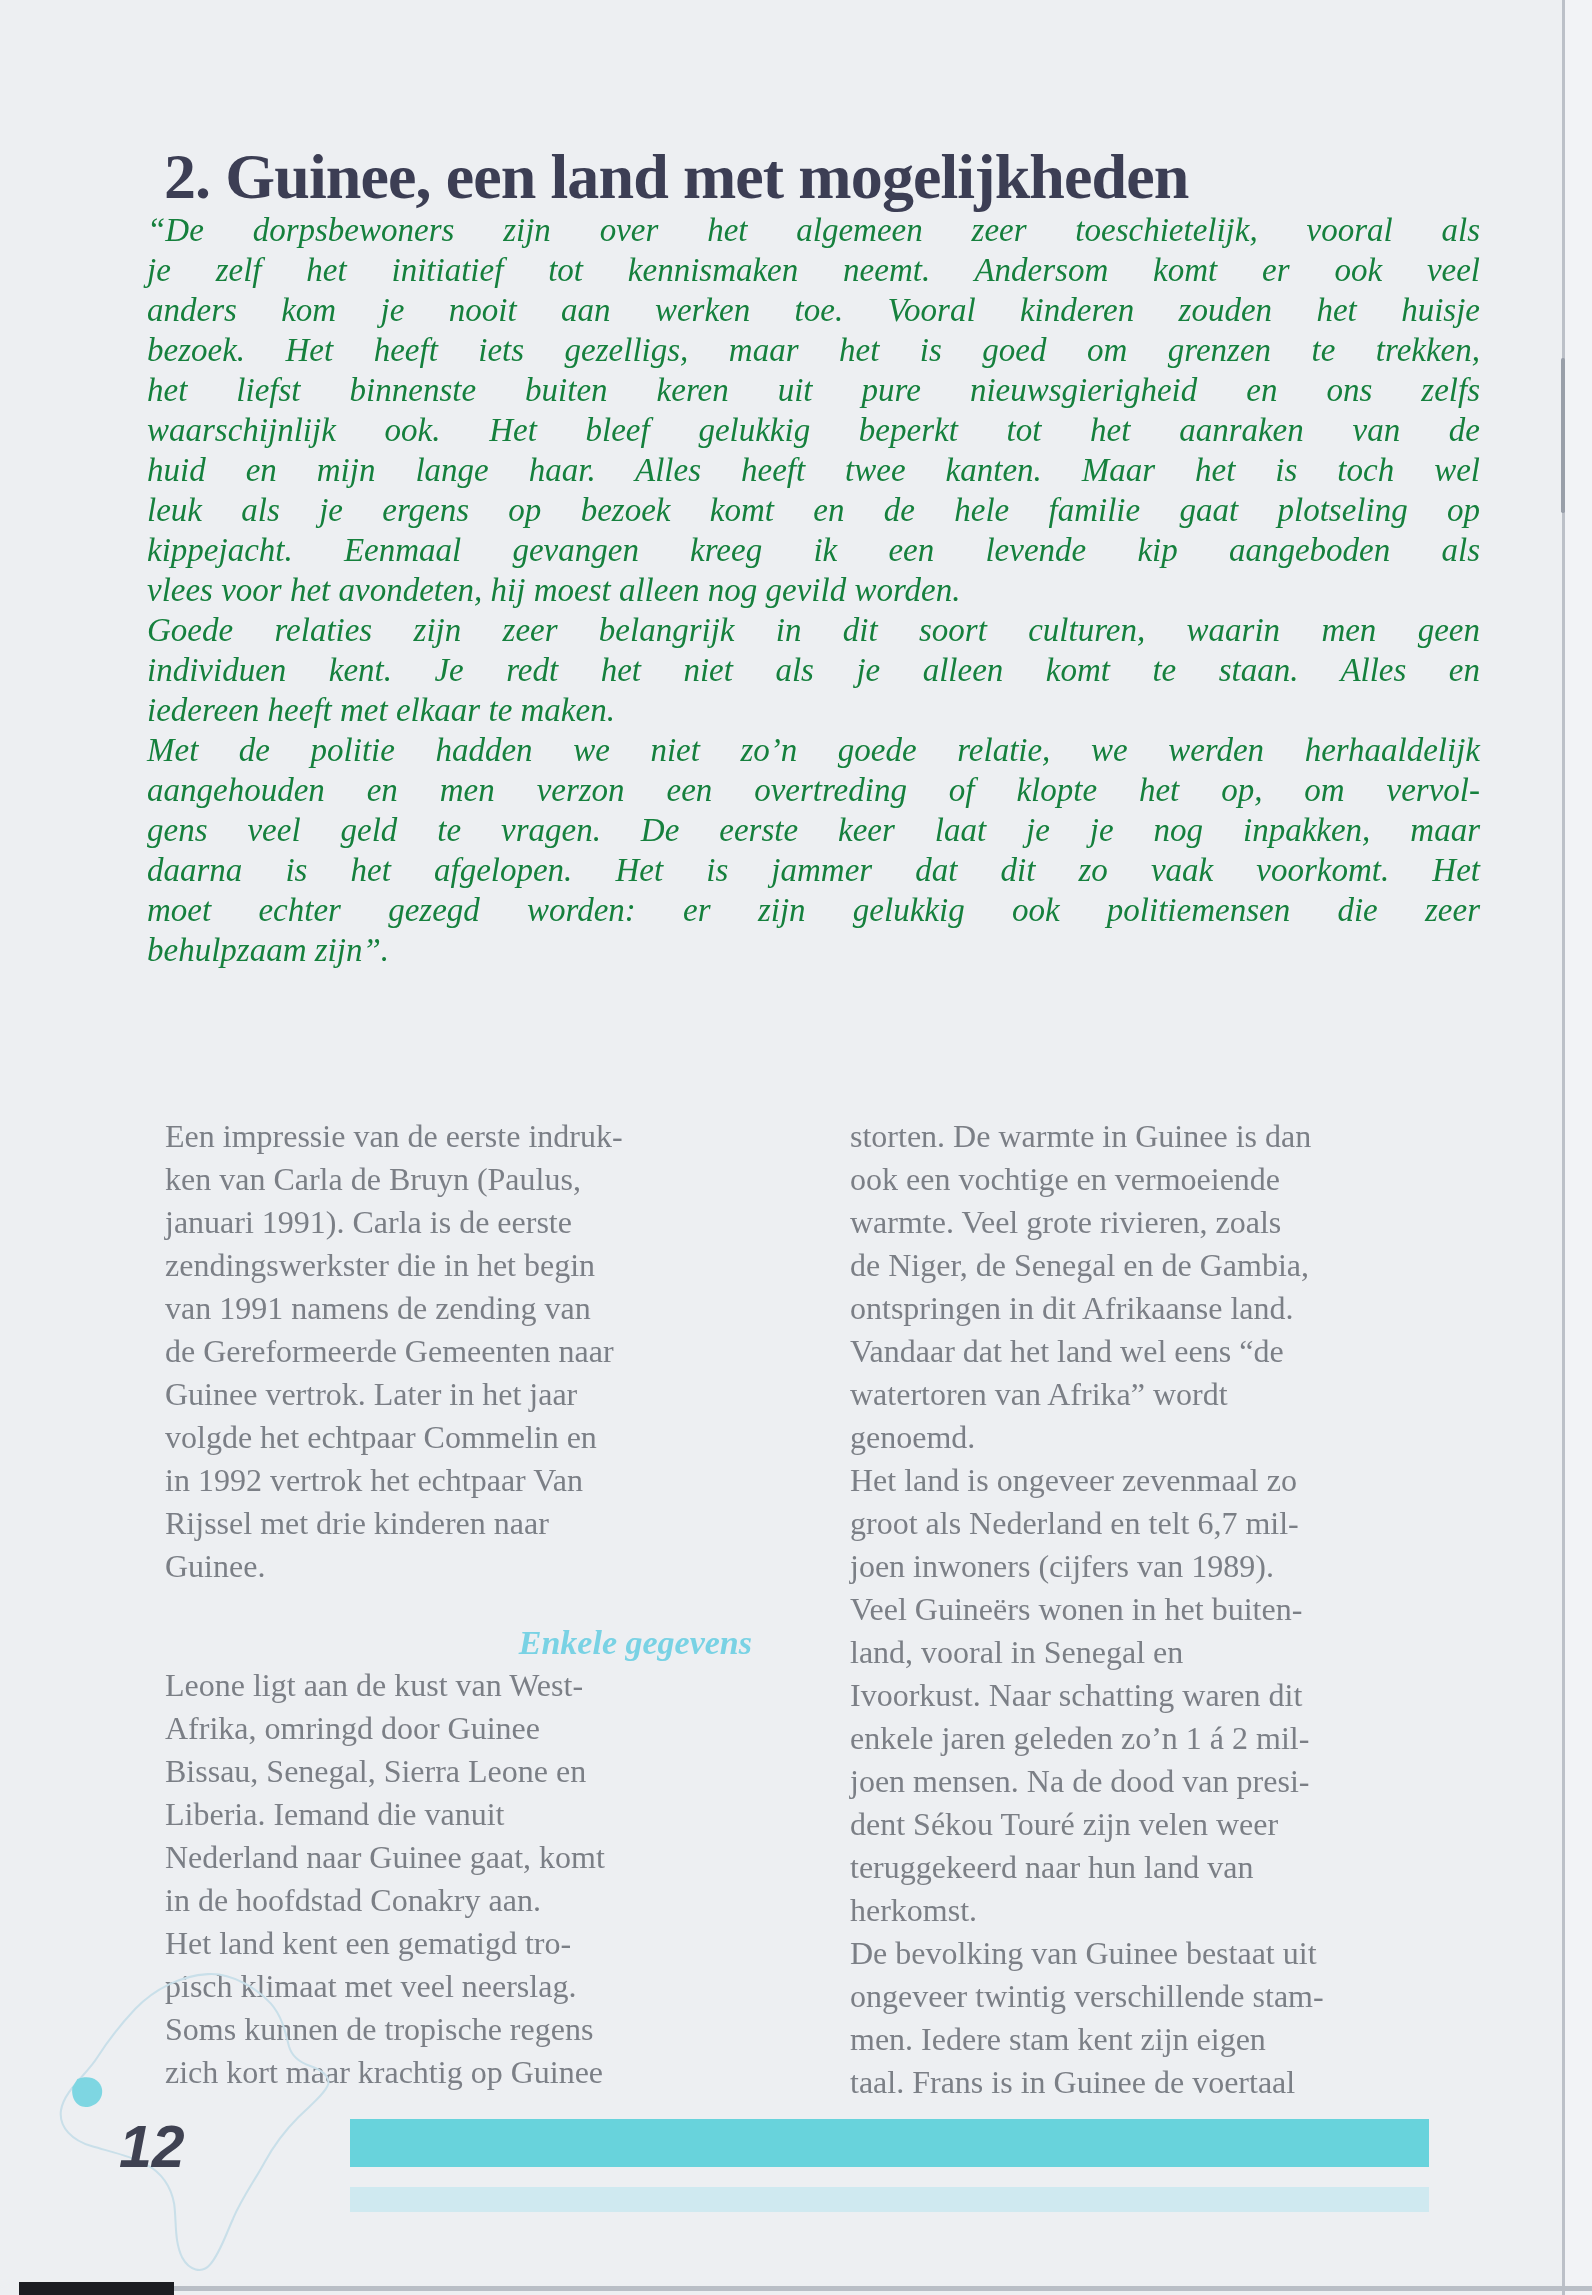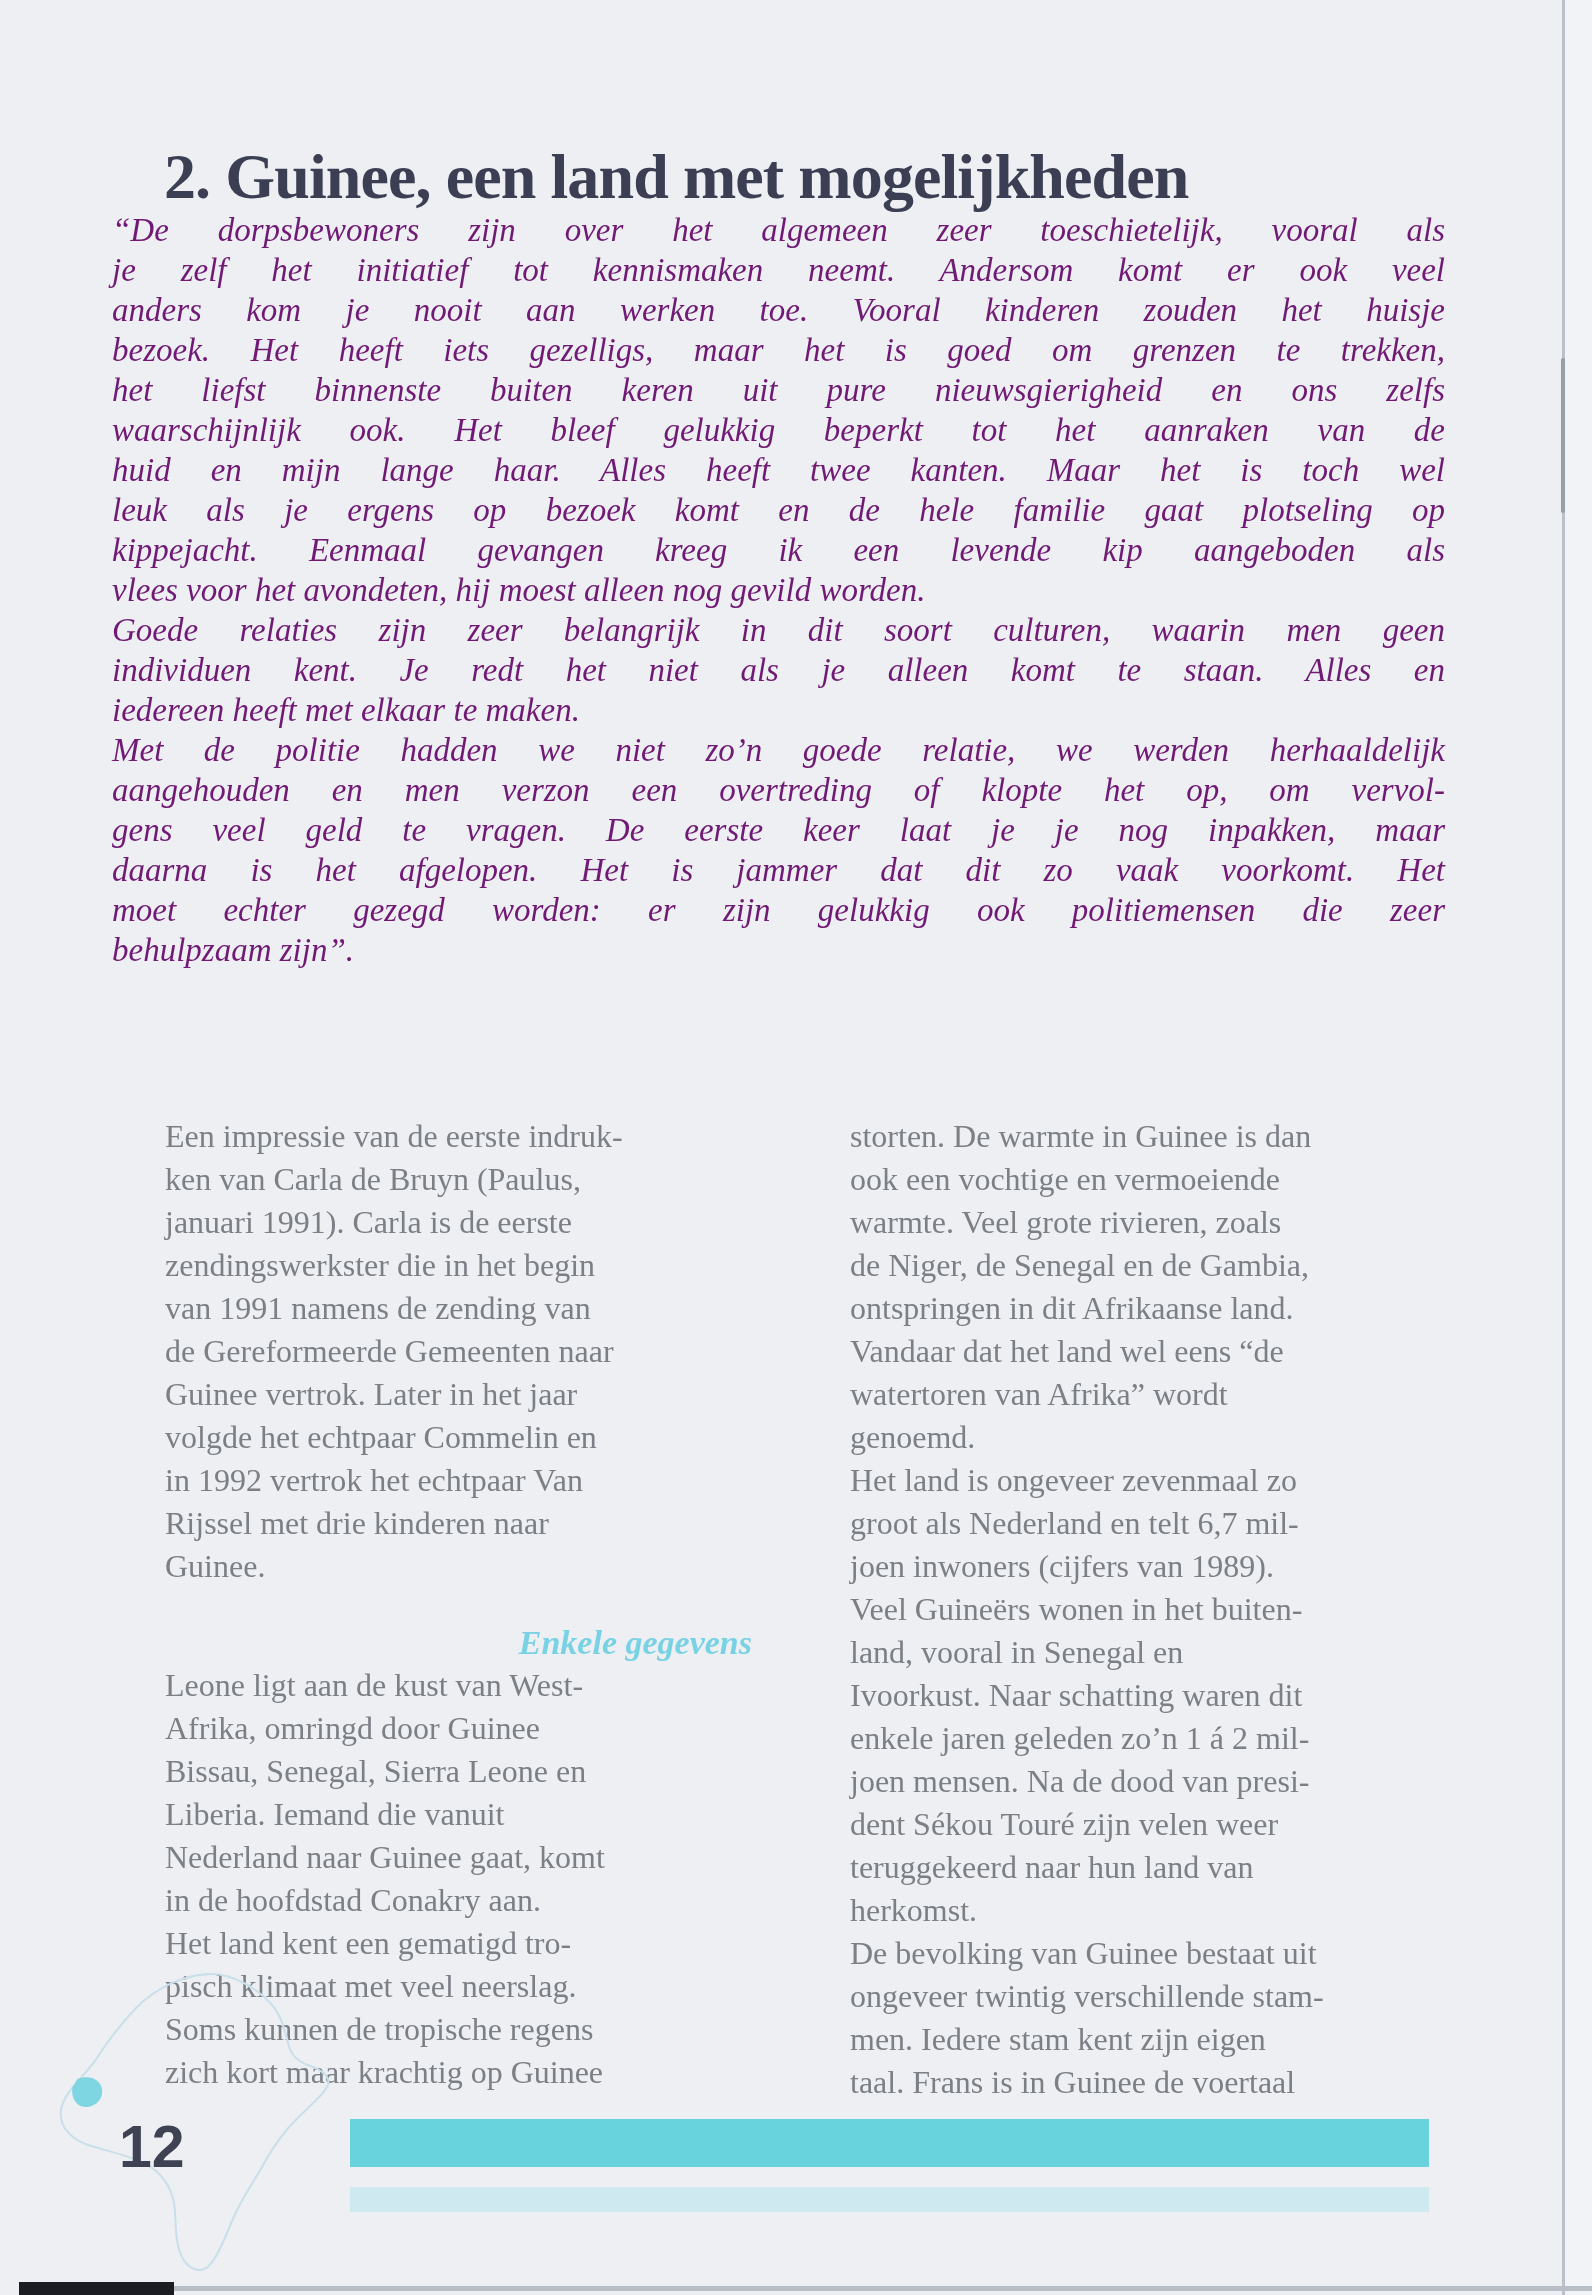--- a/index.html
+++ b/index.html
@@ -16,42 +16,42 @@
   .edge-line-dark{position:absolute;left:1561px;top:358px;width:3.5px;height:155px;background:#999fa9;border-radius:1.7px;}
   .bottom-line{position:absolute;left:173px;top:2286px;width:1420px;height:5.2px;background:#b9bec6;}
   .bottom-black{position:absolute;left:19px;top:2282px;width:155px;height:14px;background:#1c1d22;}
 
   .title{
     position:absolute;left:128px;top:97px;width:1346px;
     font-size:64px;font-weight:bold;color:#3c3e54;
     letter-spacing:-0.9px;white-space:nowrap;margin-left:36px;
   }
   .quote{
-    position:absolute;left:112px;top:210px;width:1333px;
-    font-size:33px;font-style:italic;color:#701a75;
+    position:absolute;left:147px;top:210px;width:1333px;
+    font-size:33px;font-style:italic;color:#15803d;
     line-height:40px;
   }
   .quote .line{text-align:justify;text-align-last:justify;}
   .quote .line.end{text-align-last:left;}
 
   .col{
     position:absolute;top:1115px;
     font-size:32px;color:#7b7f86;line-height:43px;
   }
   .col-left{left:129px;width:587px;margin-left:36px;}
   .col-right{left:850px;width:621px;}
   .sec-heading{
     margin-top:33px;
     font-size:34px;font-weight:bold;font-style:italic;
     color:#79d2e4;line-height:43px;text-align:right;
   }
   .page-number{
     position:absolute;left:119px;top:2113px;
     font-family:"Liberation Sans", sans-serif;
-    font-size:59px;font-weight:bold;color:#3f4252;
+    font-size:59px;font-weight:bold;color:#3f4252;font-style:italic;
   }
   .bar1{position:absolute;left:350px;top:2119px;width:1079px;height:48px;background:#68d3dc;}
   .bar2{position:absolute;left:350px;top:2187px;width:1079px;height:25px;background:#cfe9f0;}
   .africa{position:absolute;left:43px;top:1961px;width:300px;height:328px;}
 </style>
 </head>
 <body>
 
 <div class="page">
 

